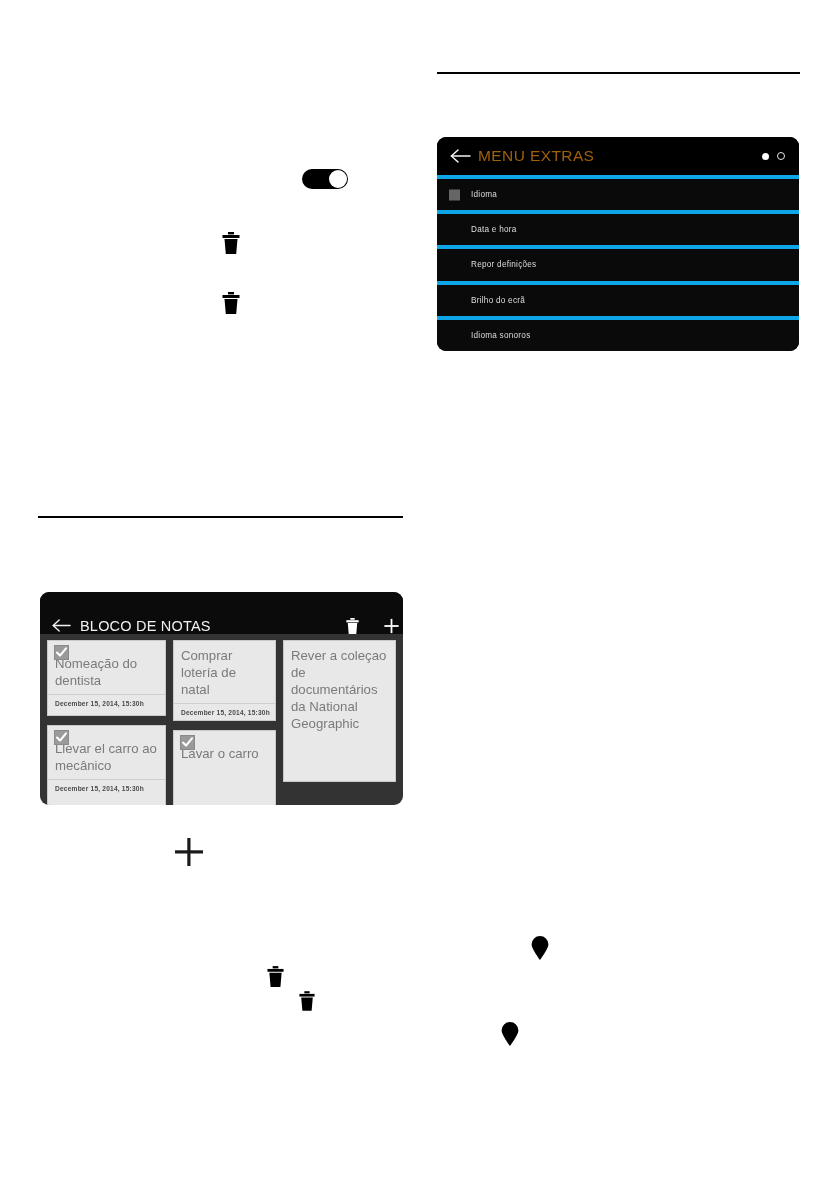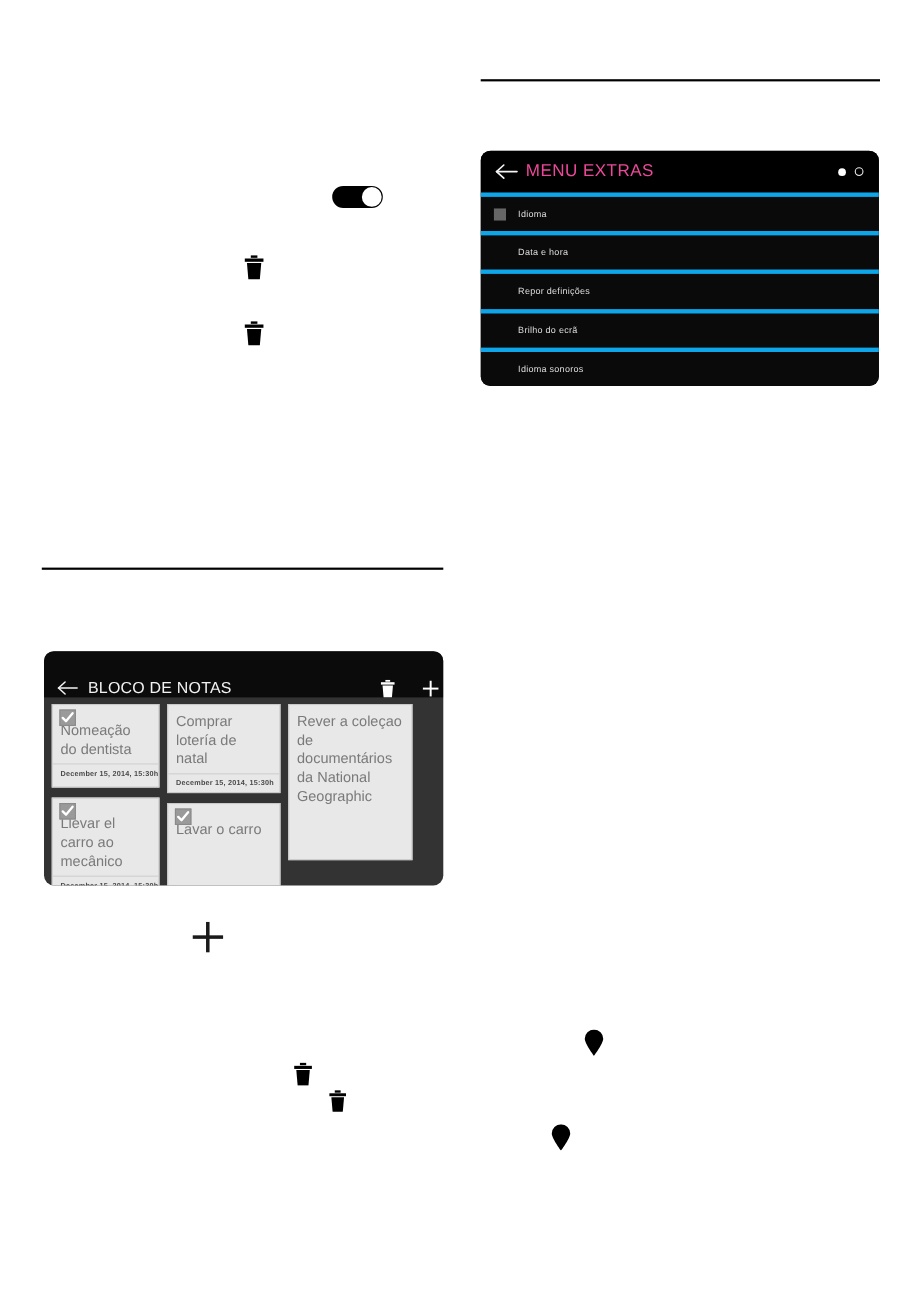--- a/index.html
+++ b/index.html
@@ -53,21 +53,21 @@
   #menu-extras-header{
     position:relative;height:38px;
     display:flex;align-items:center;
     padding:0 14px 0 12px;
     background:#000;
   }
   .back-arrow{
     width:22px;height:16px;flex:0 0 auto;margin-right:7px;
   }
   #menu-extras-title{
-    color:#ec4899;
+    color:#a16207;
     font-size:15.5px;
     letter-spacing:.4px;
     font-weight:400;
     white-space:nowrap;
   }
   #page-dots{
     margin-left:auto;display:flex;align-items:center;gap:8px;
   }
   .dot{width:7px;height:7px;border-radius:50%;}
   .dot.filled{background:#ffffff;}
@@ -118,21 +118,21 @@
 
   #notes-body{
     position:relative;
     height:183px;
     padding:6px 7px 0 7px;
     box-sizing:border-box;
     display:flex;
     gap:7px;
   }
   .note-col{display:flex;flex-direction:column;gap:9px;flex:0 0 auto;}
-  #note-col-1{width:98px;}
+  #note-col-1{width:119px;}
   #note-col-2{width:103px;}
   #note-col-3{width:113px;}
 
   .note-card{
     position:relative;
     background:#e8e8e8;
     border:1px solid #c9c9c9;
     box-sizing:border-box;
     overflow:hidden;
   }

